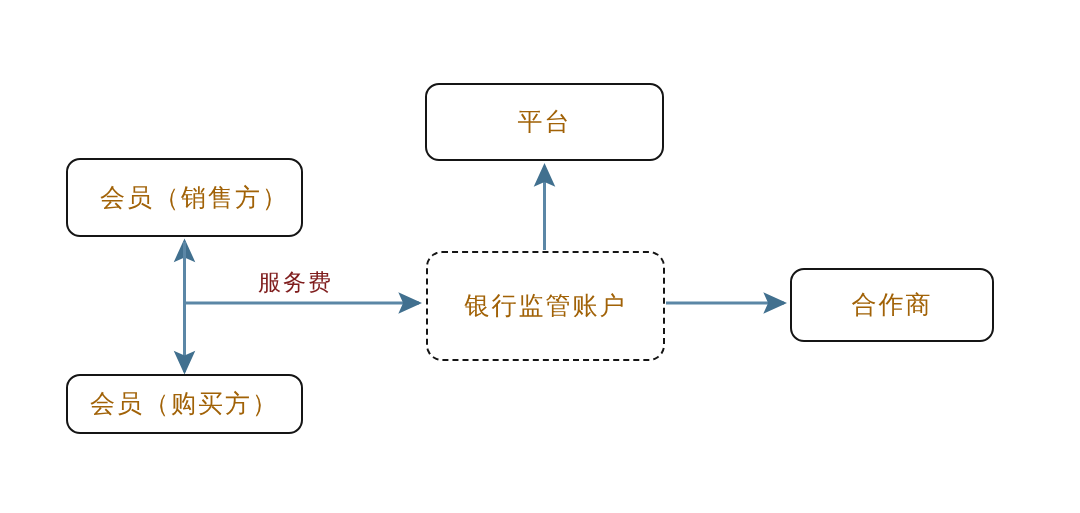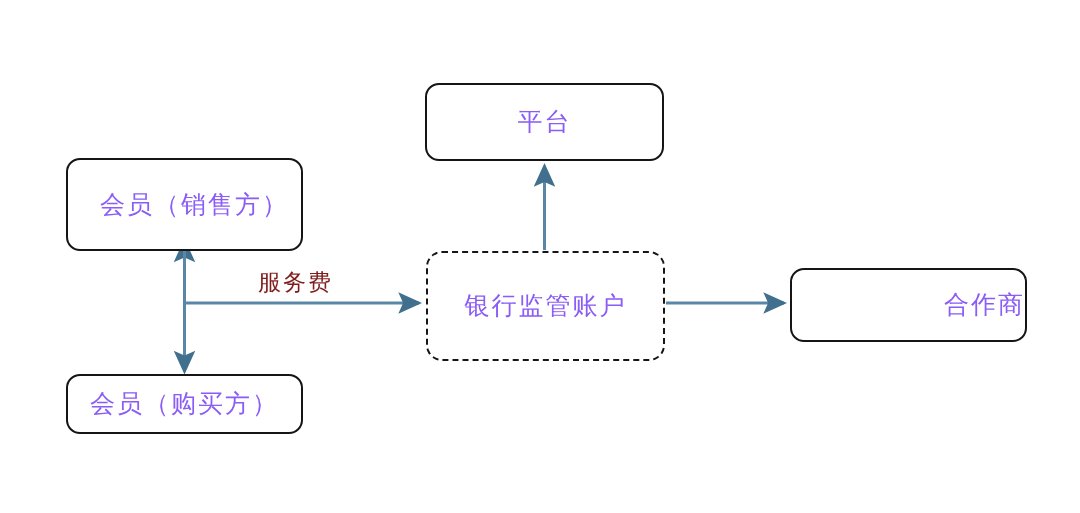--- a/index.html
+++ b/index.html
@@ -26,21 +26,21 @@
     width: 1080px;
     height: 513px;
   }
   .node {
     position: absolute;
     box-sizing: border-box;
     display: flex;
     align-items: center;
     justify-content: center;
     background: #ffffff;
-    color: #8b5cf6;
+    color: #a16207;
     text-align: center;
     z-index: 2;
   }
   .node-solid {
     border: 2.5px solid #151515;
     border-radius: 14px;
   }
   .node-dashed {
     border: 2.5px dashed #151515;
     border-radius: 16px;
@@ -54,25 +54,25 @@
   }
   .edge-label {
     position: absolute;
     font-size: 23px;
     letter-spacing: 2px;
     color: #7f1d1d;
     white-space: nowrap;
     z-index: 3;
   }
   
-  #node-seller  { left: 66px;  top: 158px; width: 237px; height: 93px; padding-left: 20px; }
+  #node-seller  { left: 66px;  top: 158px; width: 237px; height: 79px; padding-left: 20px; }
   #node-buyer   { left: 66px;  top: 374px; width: 237px; height: 60px; }
   #node-platform{ left: 425px; top: 83px;  width: 239px; height: 78px; }
   #node-bank    { left: 426px; top: 251px; width: 239px; height: 110px; }
-  #node-partner { left: 790px; top: 268px; width: 237px; height: 74px; justify-content: flex-end; }
+  #node-partner { left: 790px; top: 268px; width: 204px; height: 74px; }
   #label-service-fee { left: 258px; top: 267px; }
 </style>
 </head>
 <body>
 
 <div id="diagram-canvas">
 
   <svg id="edge-layer" viewBox="0 0 1080 513" xmlns="http://www.w3.org/2000/svg">
     <defs>
       <marker id="arrowhead" markerWidth="9" markerHeight="9" refX="7.4" refY="4.5" orient="auto" markerUnits="strokeWidth">

